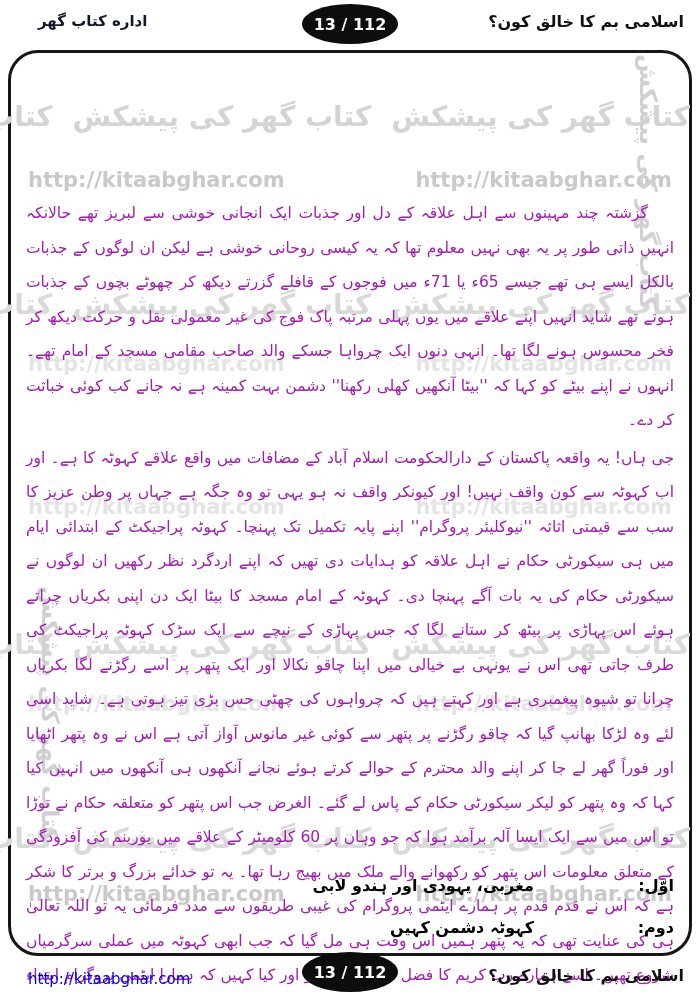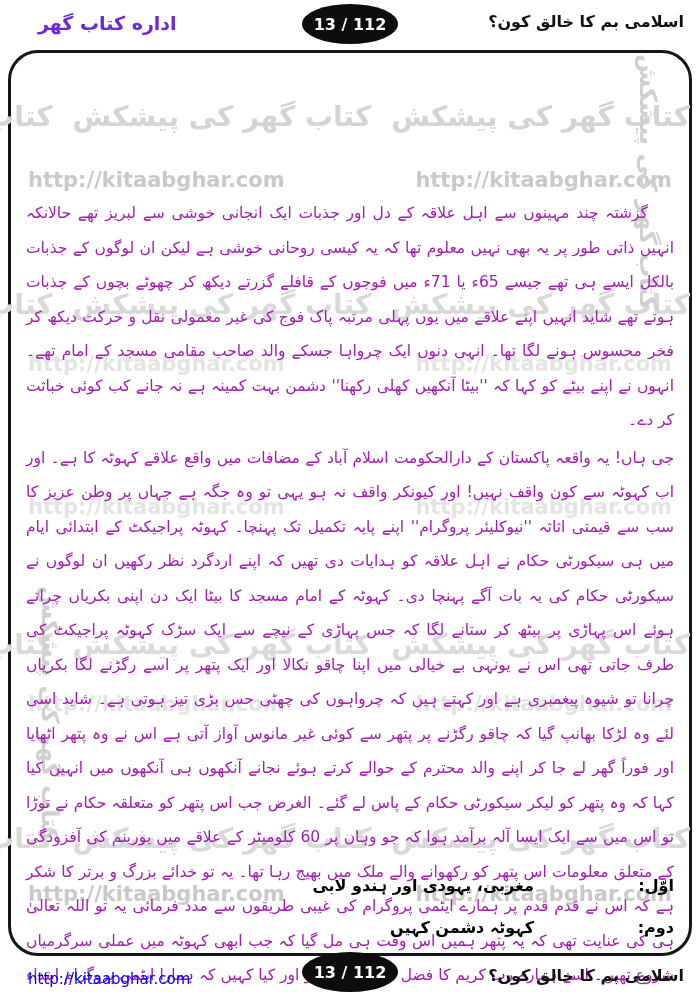--- a/index.html
+++ b/index.html
@@ -3,21 +3,21 @@
 <meta charset="utf-8">
 <style>
   html,body{margin:0;padding:0;background:#ffffff;}
   .page{
     position:relative;width:700px;height:1000px;background:#ffffff;
     font-family:"DejaVu Sans", sans-serif;overflow:hidden;
   }
   
   .header{position:absolute;top:0;left:0;width:700px;height:48px;}
   .header-brand{
-    position:absolute;left:38px;top:12px;font-size:19px;font-weight:bold;color:#6d28d9;
+    position:absolute;left:38px;top:12px;font-size:15px;font-weight:bold;color:#0f172a;
     direction:rtl;
   }
   .page-badge{
     position:absolute;left:50%;transform:translateX(-50%);top:4px;
     width:96px;height:40px;background:#0d0d0d;border-radius:50%;
     display:flex;align-items:center;justify-content:center;
     color:#ffffff;font-weight:bold;font-size:16px;direction:ltr;
   }
   .header-title{
     position:absolute;right:16px;top:12px;font-size:16px;font-weight:bold;color:#111;

